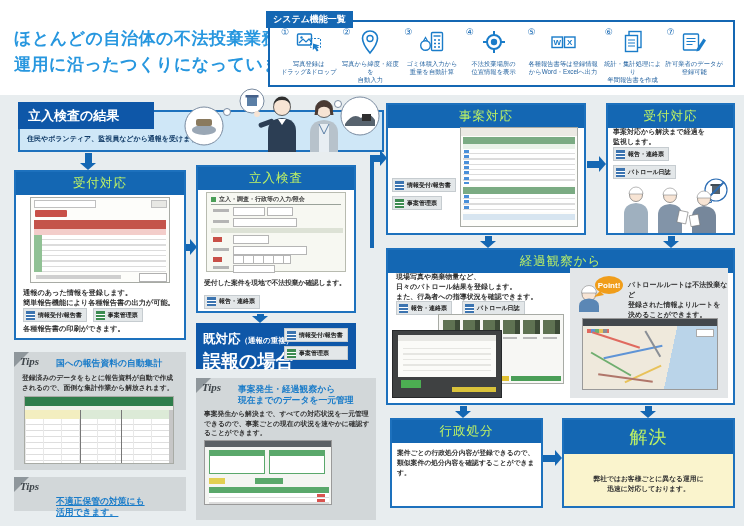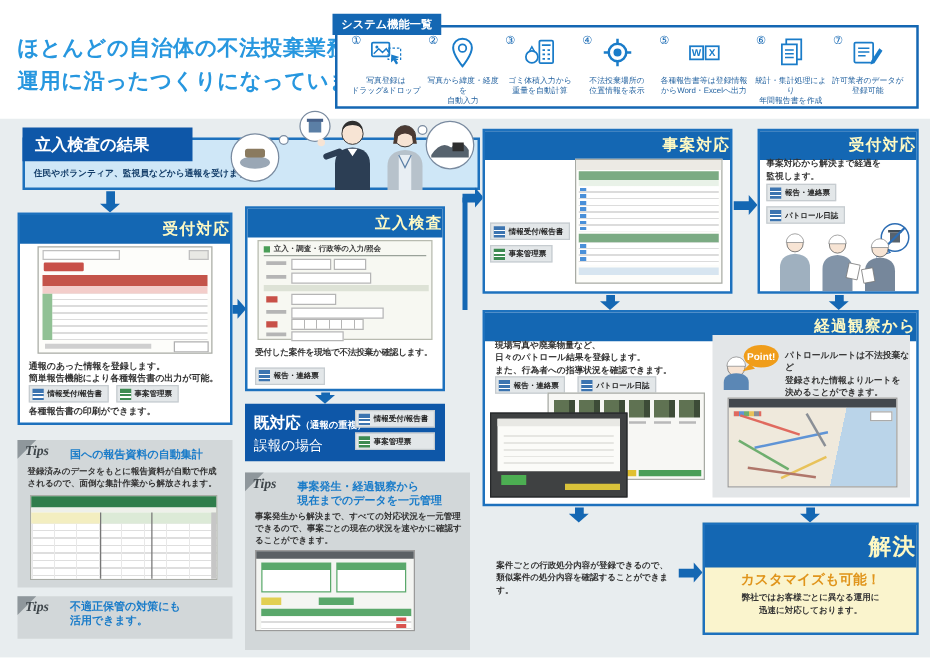--- a/index.html
+++ b/index.html
@@ -10,21 +10,21 @@
   .flowbg{position:absolute;left:0;top:95px;width:744px;height:431px;background:#e8edef;}
   .main-title{position:absolute;left:14px;top:26px;font-size:17px;font-weight:bold;color:#2797df;line-height:1.55;letter-spacing:.5px;}
   
   .sysbox{position:absolute;left:268px;top:20px;width:467px;height:67px;background:#fff;border:2px solid #1467b3;box-sizing:border-box;display:flex;justify-content:space-between;padding:7px 8px 2px;}
   .systab{position:absolute;left:266px;top:11px;background:#1467b3;color:#fff;font-size:9px;font-weight:bold;padding:2px 7px;z-index:3;}
   .sysitem{position:relative;width:62px;text-align:center;}
   .sysnum{position:absolute;left:3px;top:-2px;font-size:9px;color:#1467b3;}
   .syslabel{font-size:6.3px;color:#1f5f9e;line-height:1.3;margin-top:1px;}
   
   .fbox{position:absolute;border:2px solid #1d71bd;background:#fff;box-sizing:border-box;}
-  .fhead{background:#1467b3;color:#fef9c3;font-weight:bold;font-size:12.5px;text-align:right;padding:3px 0;letter-spacing:1px;}
+  .fhead{background:#1467b3;color:#bef264;font-weight:normal;font-size:12.5px;text-align:center;padding:3px 0;letter-spacing:1px;}
   .dtitle{position:absolute;background:#0e57a8;color:#fff;font-weight:bold;box-sizing:border-box;}
   .desc{font-size:7.5px;font-weight:bold;color:#333;line-height:1.45;}
   
   .adown{position:absolute;width:16px;}
   .adown::before{content:"";position:absolute;left:4.5px;top:0;width:7px;height:calc(100% - 6px);background:#1467b3;}
   .adown::after{content:"";position:absolute;bottom:0;left:0;width:0;height:0;border-left:8px solid transparent;border-right:8px solid transparent;border-top:7px solid #1467b3;}
   .aright{position:absolute;height:16px;}
   .aright::before{content:"";position:absolute;top:4.5px;left:0;height:7px;width:calc(100% - 6px);background:#1467b3;}
   .aright::after{content:"";position:absolute;right:0;top:0;width:0;height:0;border-top:8px solid transparent;border-bottom:8px solid transparent;border-left:7px solid #1467b3;}
   .vline{position:absolute;width:4px;background:#1467b3;}
@@ -205,21 +205,21 @@
       <div class="m" style="left:0;top:22px;width:148px;height:44px;background:repeating-linear-gradient(90deg,#e8e8e8 0 1px,transparent 1px 18px),repeating-linear-gradient(180deg,#fff 0 5px,#dedede 5px 6px);"></div>
       <div class="m" style="left:55px;top:13px;width:1px;height:53px;background:#777;"></div>
       <div class="m" style="left:96px;top:13px;width:1px;height:53px;background:#777;"></div>
       <div class="m" style="right:0;top:13px;width:4px;height:53px;background:#c6c6c6;"></div>
     </div>
   </div>
 
   <div class="tips" style="left:14px;top:477px;width:172px;height:34px;">
     <div class="tips-fold"></div>
     <div class="tips-label">Tips</div>
-    <div class="tips-title pre" style="left:42px;top:3px;">不適正保管の対策にも
+    <div class="tips-title pre" style="left:42px;top:19px;text-decoration:underline;">不適正保管の対策にも
 活用できます。</div>
   </div>
 
   <div class="aright" style="left:186px;top:239px;width:11px;"></div>
 
   <div class="fbox" style="left:196px;top:165px;width:160px;height:148px;">
     <div class="fhead">立入検査</div>
   </div>
   <div class="scr" style="left:206px;top:192px;width:140px;height:80px;background:#f7f8f2;border-color:#b8bbb0;">
     <div class="m" style="left:4px;top:2px;width:130px;height:9px;border-bottom:1px solid #9aa29a;display:flex;align-items:center;gap:3px;">
@@ -248,21 +248,21 @@
         <span>報告・連絡票</span>
       </span>
   </div>
 
   <div class="adown" style="left:252px;top:314px;height:9px;"></div>
 
   <div class="abs" style="left:196px;top:323px;width:160px;height:46px;background:#0e57a8;padding:5px 7px;box-sizing:border-box;color:#fff;">
     <div style="font-weight:bold;line-height:1.3;">
       <span style="font-size:12.5px;">既対応</span><span style="font-size:7.5px;">（通報の重複）</span>
     </div>
-    <div style="font-size:11px;font-weight:normal;">誤報の場合</div>
+    <div style="font-size:18px;font-weight:bold;">誤報の場合</div>
   </div>
   <div class="abs" style="left:284px;top:328px;display:flex;flex-direction:column;gap:4px;">
     <span class="badge">
         <i class="bicon blue"></i>
         <span>情報受付/報告書</span>
       </span>
     <span class="badge">
         <i class="bicon green"></i>
         <span>事案管理票</span>
       </span>
@@ -403,25 +403,27 @@
     <div class="m" style="left:20px;top:32px;width:60px;height:2px;background:#5f94d6;transform:rotate(-12deg);"></div>
     <div class="m" style="left:5px;top:44px;width:46px;height:2px;background:#6fae6f;transform:rotate(30deg);"></div>
     <div class="m" style="left:40px;top:54px;width:40px;height:2px;background:#e8c25a;transform:rotate(-25deg);"></div>
     <div class="m" style="left:15px;top:58px;width:55px;height:1.5px;background:#b0766a;transform:rotate(8deg);"></div>
     <div class="m" style="left:55px;top:24px;width:30px;height:1.5px;background:#8a8f96;transform:rotate(60deg);"></div>
   </div>
 
   <div class="adown" style="left:455px;top:406px;height:12px;"></div>
   <div class="adown" style="left:640px;top:406px;height:12px;"></div>
 
+  <div class="fbox" style="left:390px;top:418px;width:153px;height:90px;">
+    <div class="fhead">行政処分</div>
+  </div>
   <div class="desc pre" style="position:absolute;left:397px;top:448px;width:140px;font-size:6.8px;">案件ごとの行政処分内容が登録できるので、
 類似案件の処分内容を確認することができます。</div>
 
   <div class="aright" style="left:543px;top:450px;width:19px;"></div>
 
   <div class="fbox" style="left:562px;top:418px;width:173px;height:90px;background:#faf4cd;">
     <div class="fhead" style="font-size:18px;padding:5px 0;">解決</div>
   </div>
-  <div class="abs" style="left:562px;top:456px;width:173px;text-align:center;font-size:11px;font-weight:bold;color:#e0951c;">カスタマイズも可能！</div>
   <div class="desc pre" style="position:absolute;left:562px;top:474px;width:173px;text-align:center;font-size:6.8px;">弊社ではお客様ごとに異なる運用に
 迅速に対応しております。</div>
 
 </div>
 
 </body></html>

